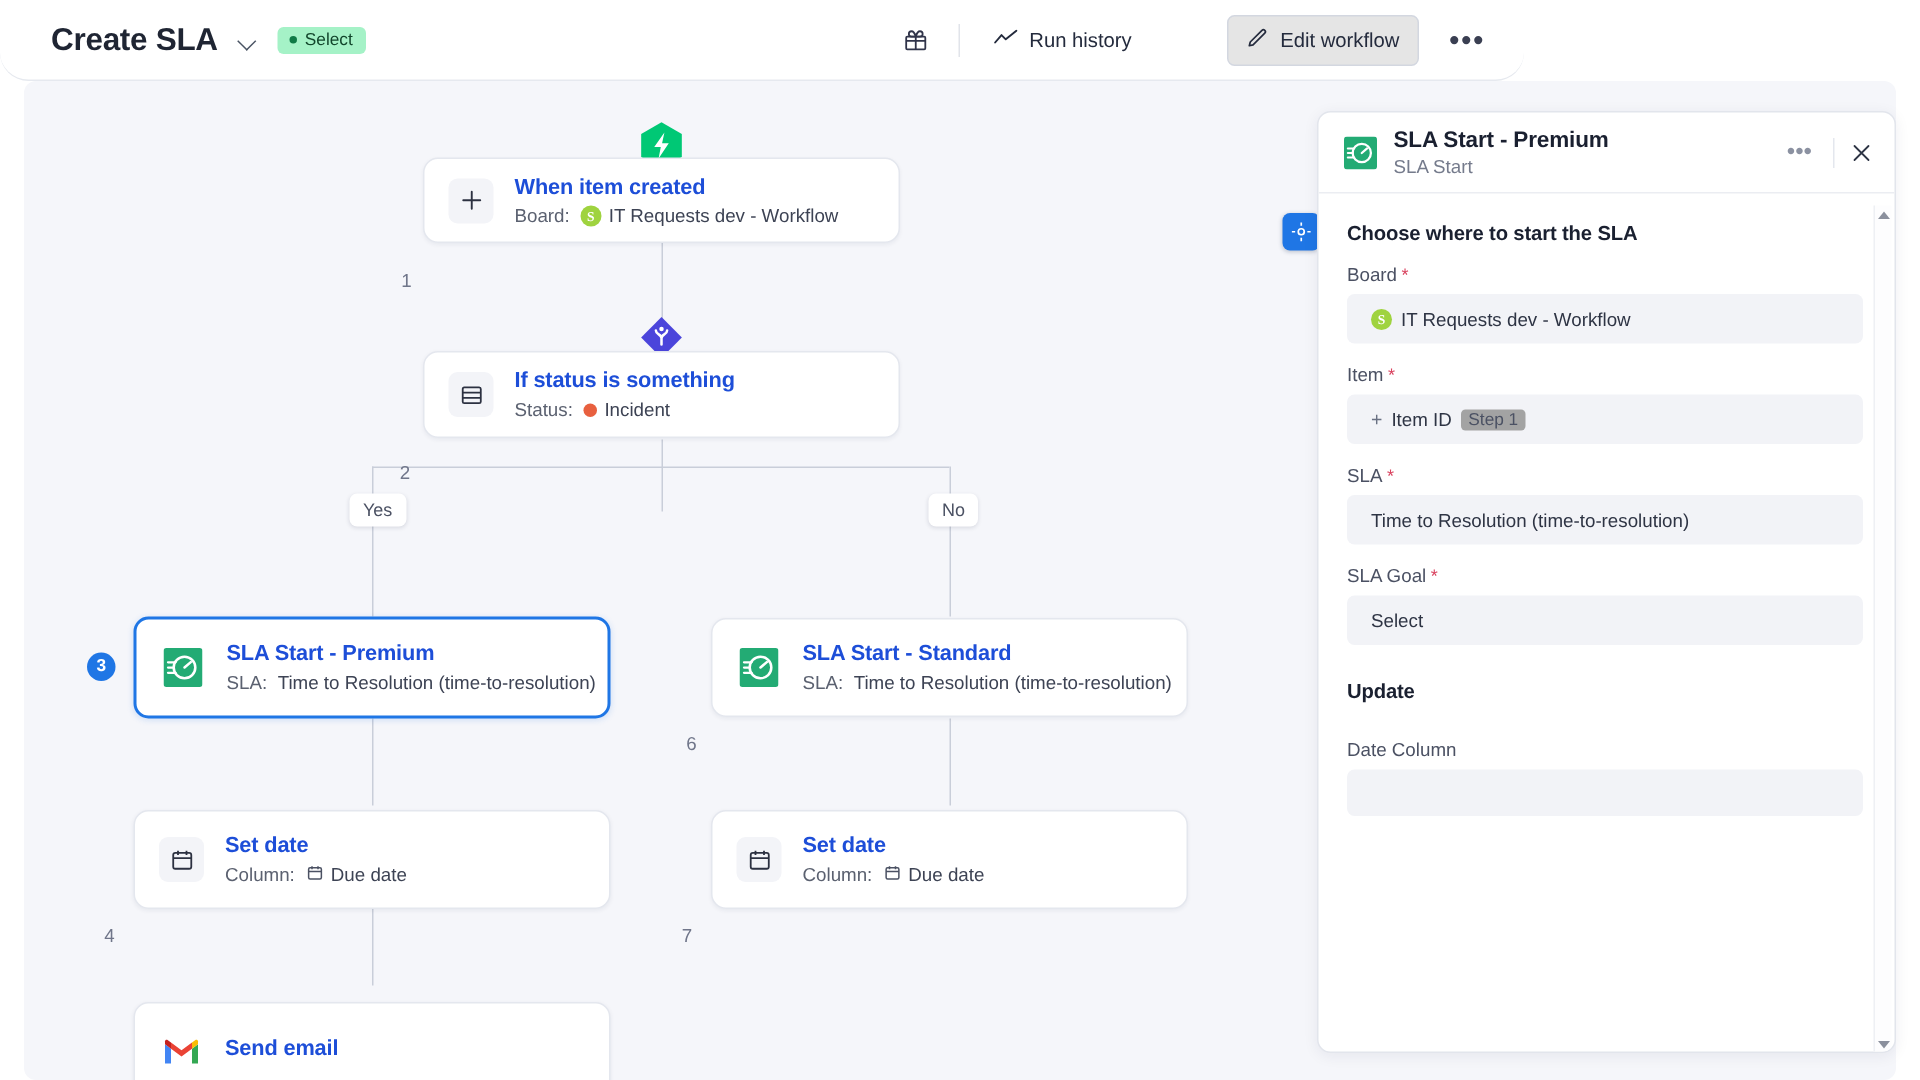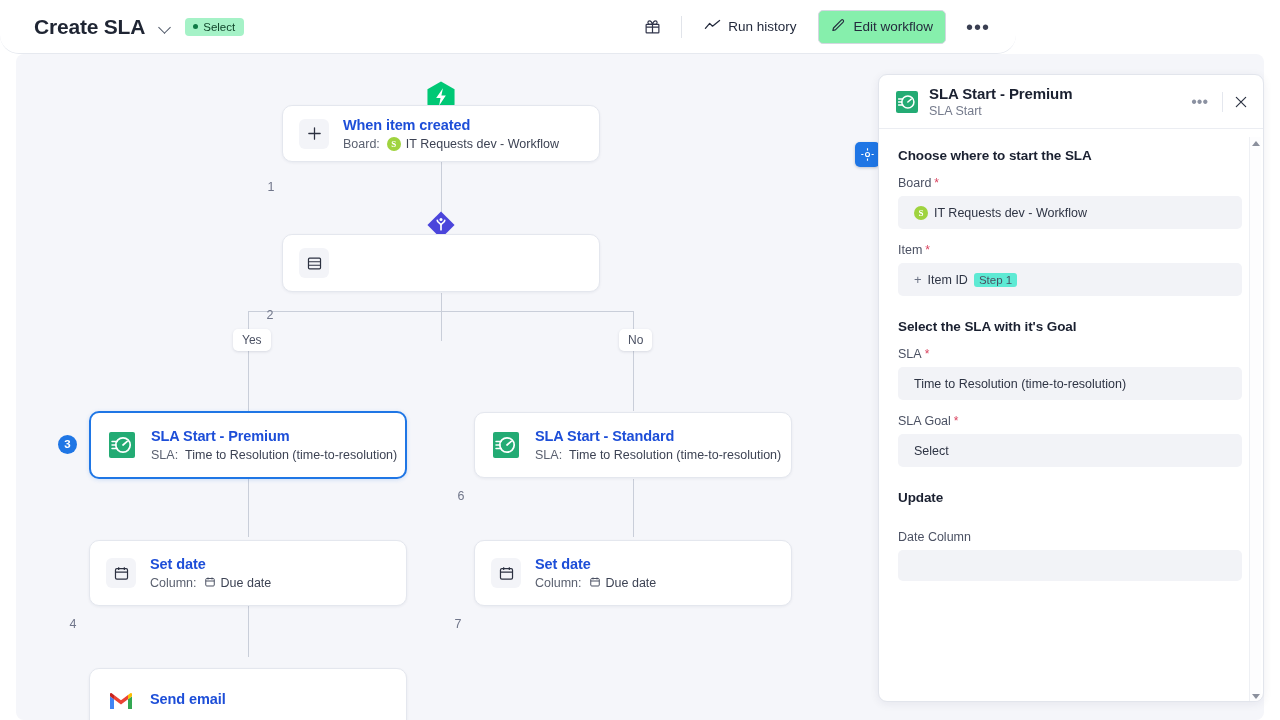--- a/index.html
+++ b/index.html
@@ -50,21 +50,22 @@
   .vdiv { width: 1px; height: 22px; background: #e1e4ea; }
   .txt-btn {
     display: flex; align-items: center; gap: 7px;
     font-size: 13.5px; color: #242b3d; cursor: pointer;
     padding: 6px 8px; border-radius: 5px;
   }
   .outline-btn {
     display: flex; align-items: center; gap: 7px;
     font-size: 13.5px; color: #242b3d; cursor: pointer;
     padding: 7px 12px; border: 1px solid #d3d7e0; border-radius: 5px;
-    background: #86efac;
+    background: #e5e5e5;
+    margin-left: 42px;
   }
   .dots {
     font-size: 20px; color: #3a3f52; letter-spacing: 1px; cursor: pointer;
     line-height: 10px; padding: 0 6px;
   }
 
   
   .canvas {
     position: absolute; top: 54px; left: 16px;
     width: 1248px; height: 666px;
@@ -199,21 +200,21 @@
     background: #f2f3f7; border-radius: 5px;
     height: 31px; display: flex; align-items: center;
     padding: 0 16px; font-size: 12.5px; color: #2e3444;
     margin-bottom: 14px; cursor: pointer;
   }
   .field-input.tall { height: 33px; }
   .field-input.empty { height: 31px; }
   .token-row { display: flex; align-items: center; gap: 6px; }
   .plus-tok { color: #6a7183; font-size: 13px; }
   .tok-chip {
-    background: #5eead4; color: #4b5163; font-size: 11.5px;
+    background: #a3a3a3; color: #4b5163; font-size: 11.5px;
     border-radius: 3px; padding: 1px 5px;
   }
   .help-text {
     font-size: 12.5px; color: #585e6e; line-height: 18px;
     margin-bottom: 19px;
   }
 
   .panel-scroll {
     position: absolute; right: 2px; top: 62px;
     width: 12px; height: 566px;
@@ -322,20 +323,30 @@
       <path d="M16 21v-4.5m0 0c0-3-4-2.5-4-5.5m4 5.5c0-3 4-2.5 4-5.5" stroke="#fff" stroke-width="1.8" fill="none" stroke-linecap="round"></path>
       <circle cx="16" cy="10" r="1.6" fill="#fff"></circle>
     </svg>
   </div>
   <div class="node" style="left:266px; top:180px; width:318px; height:58px;">
     <div class="node-icon plain">
       <svg width="17" height="17" viewBox="0 0 24 24" fill="none" stroke="currentColor" stroke-width="1.7">
         <rect x="3.5" y="4.5" width="17" height="15" rx="1.5"></rect>
         <path d="M3.5 9.5h17M3.5 14.5h17"></path>
       </svg>
+    </div>
+    <div class="node-body">
+      <span class="node-title">If status is something</span>
+      <span class="node-sub">
+        <span class="k">Status:</span>
+        <span class="v">
+          <span class="mini-dot" style="background:#e8603f"></span>
+          <span>Incident</span>
+        </span>
+      </span>
     </div>
   </div>
 
   <div class="step-num badge" style="left:42px; top:381px;">3</div>
   <div class="node selected" style="left:73px; top:357px; width:318px; height:68px;">
     <div class="node-icon">
       <svg width="26" height="26" viewBox="0 0 26 26">
         <rect x="0" y="0" width="26" height="26" rx="2" fill="#23ab74"></rect>
         <circle cx="14" cy="13" r="7.2" fill="none" stroke="#fff" stroke-width="1.7"></circle>
         <path d="M14 13l4.2-3.6" stroke="#fff" stroke-width="1.7" stroke-linecap="round"></path>
@@ -492,21 +503,20 @@
       <span class="req">*</span>
     </div>
     <div class="field-input tall">
       <span class="token-row">
         <span class="plus-tok">+</span>
         <span>Item ID</span>
         <span class="tok-chip">Step 1</span>
       </span>
     </div>
 
-    <div class="sec-title mt">Select the SLA with it's Goal</div>
 
     <div class="field-label">
       <span>SLA</span>
       <span class="req">*</span>
     </div>
     <div class="field-input tall">
       <span>Time to Resolution (time-to-resolution)</span>
     </div>
 
     <div class="field-label">

